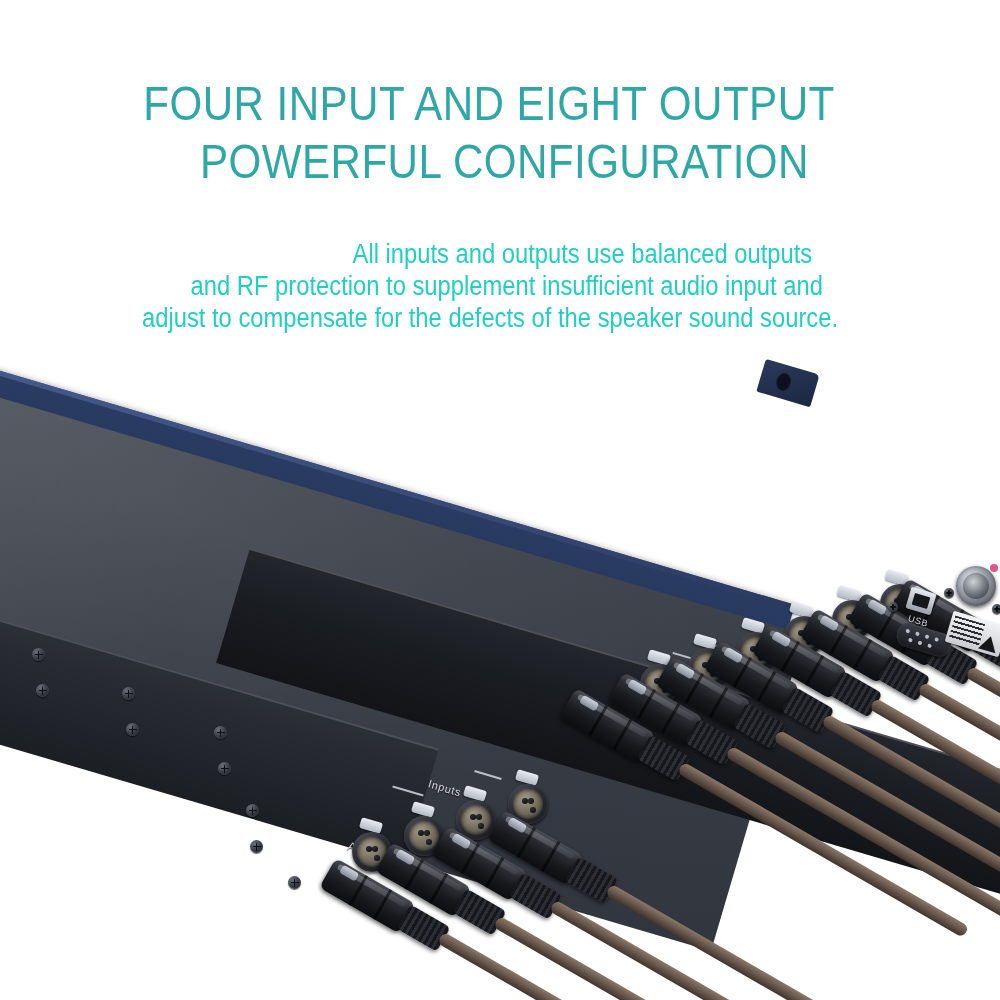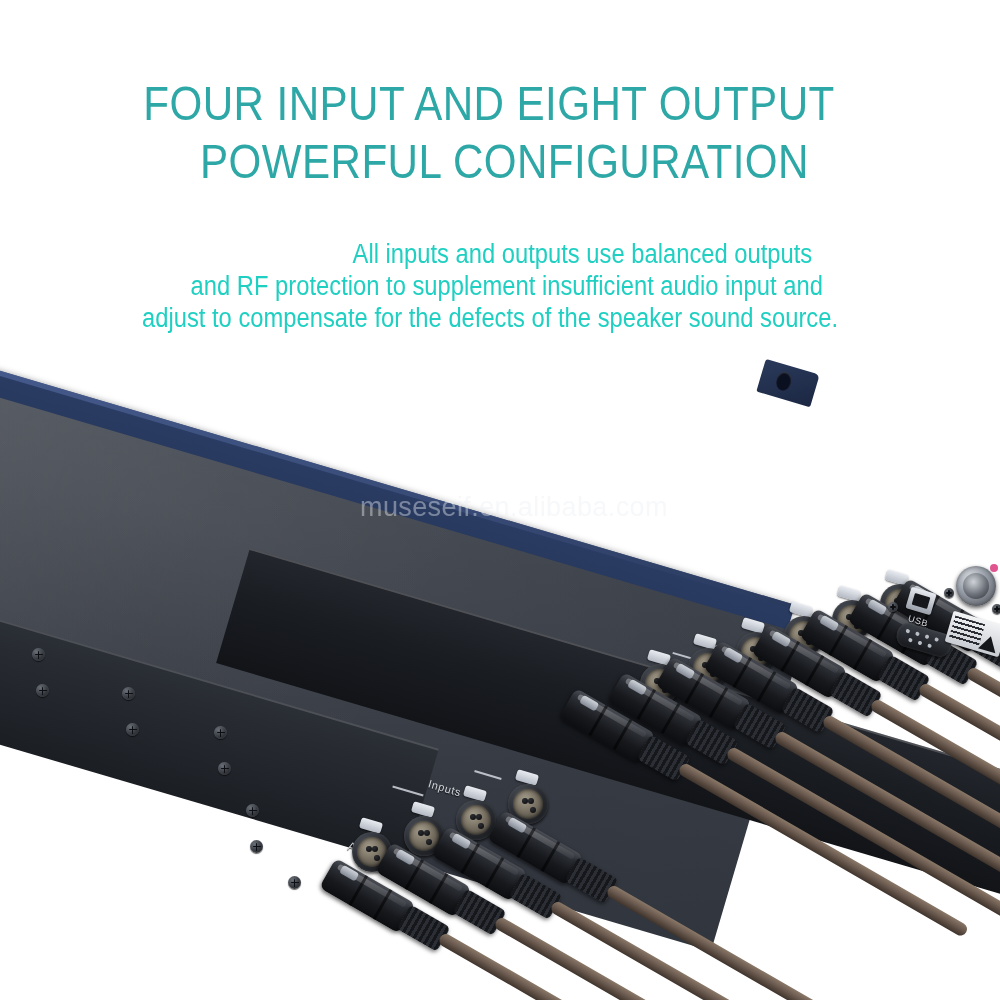--- a/index.html
+++ b/index.html
@@ -556,15 +556,14 @@
       <div class="pc-in"></div>
       <div class="pc-mark"></div>
     </div>
 
     <div class="screw sm" style="left:888px;top:250px;"></div>
     <div class="screw sm" style="left:944px;top:236px;"></div>
     <div class="screw sm" style="left:992px;top:252px;"></div>
 
   </div>
 
-  <div class="watermark">museseif.en.alibaba.com</div>
 
 </div>
 
 </body></html>

